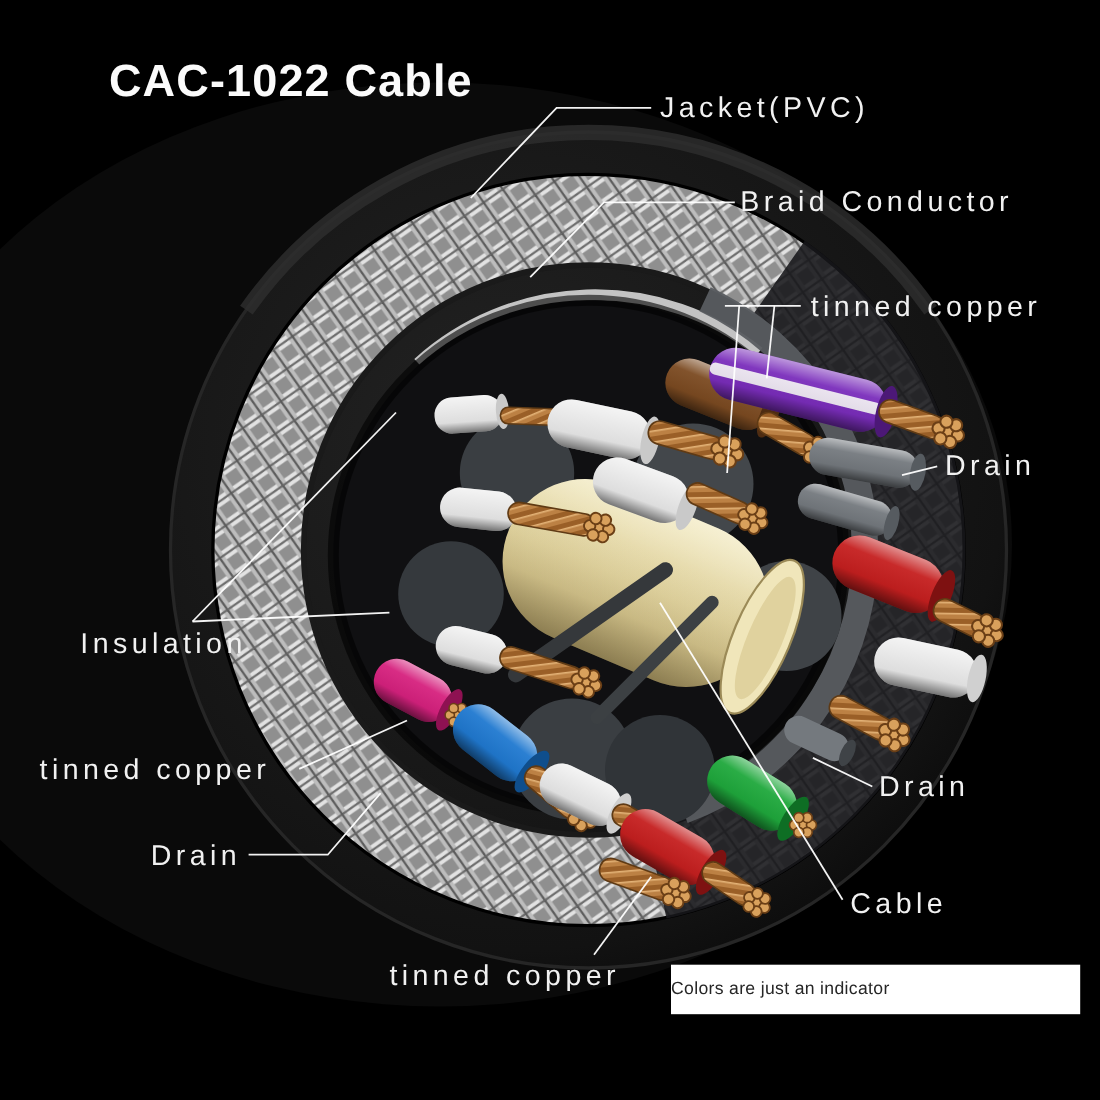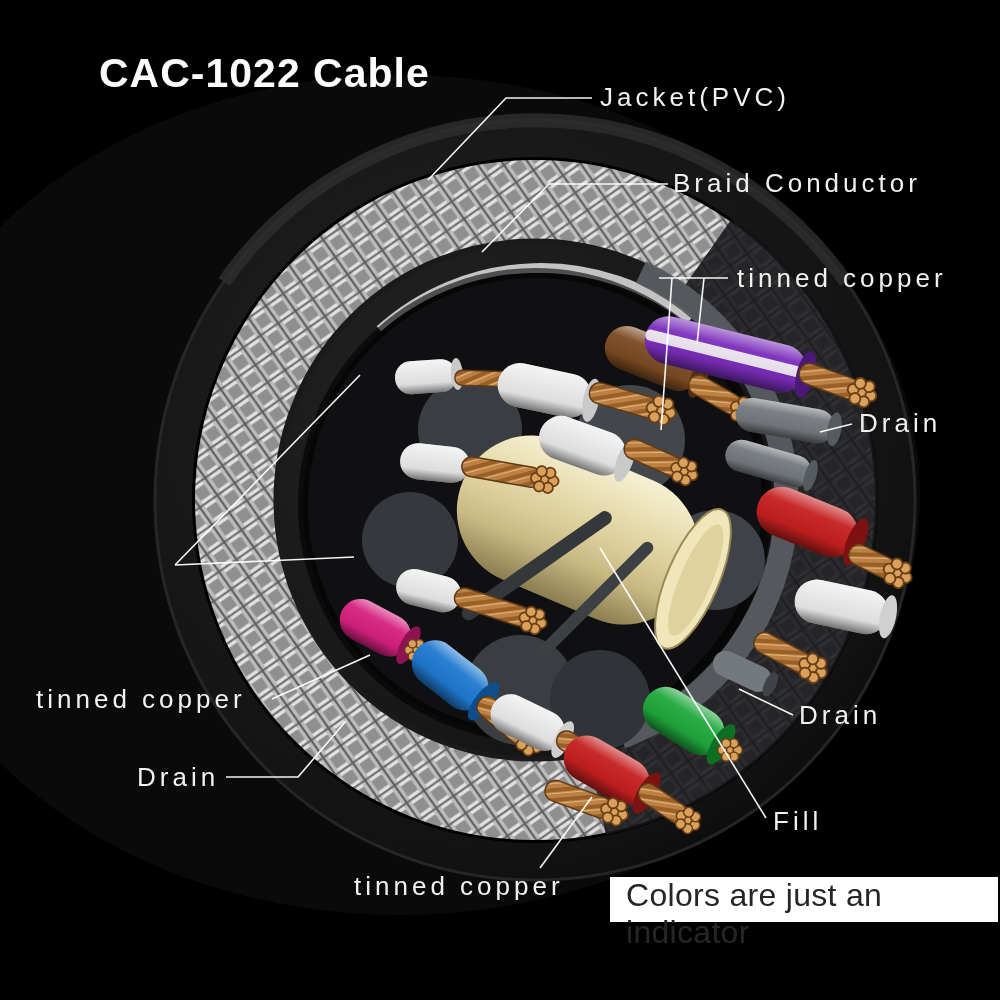--- a/index.html
+++ b/index.html
@@ -3,21 +3,21 @@
 <meta charset="utf-8">
 <style>
   html,body{margin:0;padding:0;background:#000;}
   .stage{position:relative;width:1000px;height:1000px;background:#000;overflow:hidden;
          font-family:"Liberation Sans",sans-serif;}
   .stage svg{position:absolute;left:0;top:0;}
   .title{position:absolute;left:99px;top:50px;color:#fbfbfb;font-size:41px;font-weight:700;
          letter-spacing:1px;white-space:nowrap;}
   .lbl{position:absolute;color:#f1f1f1;font-size:26px;letter-spacing:4px;white-space:nowrap;}
   .note{position:absolute;left:610px;top:877px;width:372px;height:45px;background:#ffffff;
-        color:#262626;display:flex;align-items:flex-start;padding-left:16px;font-size:32px;
+        color:#262626;display:flex;align-items:center;font-size:16px;
         letter-spacing:0.3px;}
   #tip7 circle{fill:#d9a15c;stroke:#6b3f16;stroke-width:2.2;}
   .copperRect{fill:url(#copperTwist);stroke:#5f3a14;stroke-width:1.5;}
   .leader{stroke:#ffffff;stroke-width:1.6;fill:none;opacity:.95;}
 </style>
 </head>
 <body>
 
 <div class="stage">
 
@@ -310,23 +310,24 @@
     <polyline class="leader" points="766,818 600,548"></polyline>
     <polyline class="leader" points="540,868 592,797"></polyline>
   </g>
 </svg>
 
 <div class="title">CAC-1022 Cable</div>
 <div class="lbl" style="left:673px;top:168px">Braid Conductor</div>
 <div class="lbl" style="left:600px;top:82px">Jacket(PVC)</div>
 <div class="lbl" style="left:737px;top:263px">tinned copper</div>
 <div class="lbl" style="left:859px;top:408px">Drain</div>
+<div class="lbl" style="left:73px;top:570px">Insulation</div>
 <div class="lbl" style="left:36px;top:684px">tinned copper</div>
 <div class="lbl" style="left:137px;top:762px">Drain</div>
 <div class="lbl" style="left:799px;top:700px">Drain</div>
-<div class="lbl" style="left:773px;top:806px">Fill</div>
+<div class="lbl" style="left:773px;top:806px">Cable</div>
 <div class="lbl" style="left:354px;top:871px">tinned copper</div>
 
 <div class="note">
   <span>Colors are just an indicator</span>
 </div>
 
 </div>
 
 </body></html>

